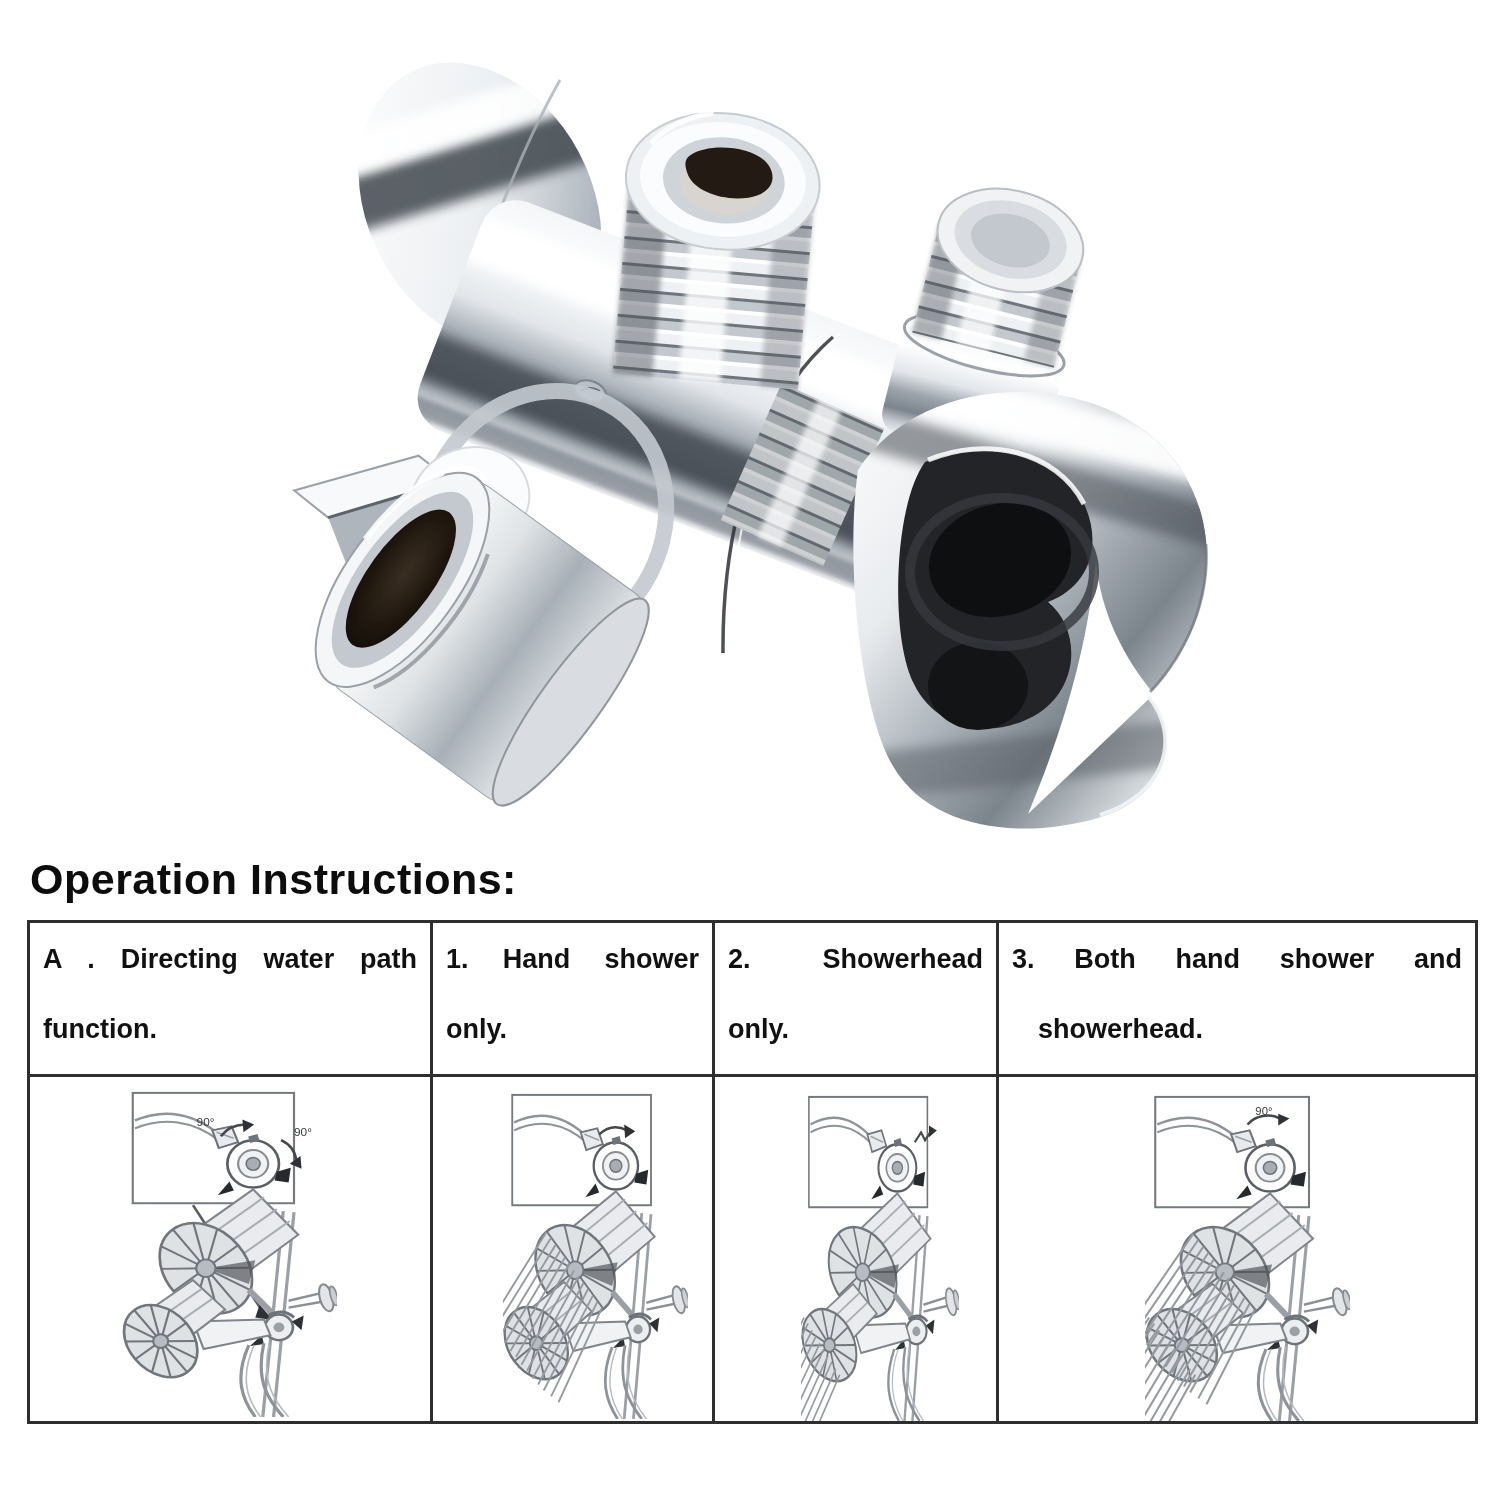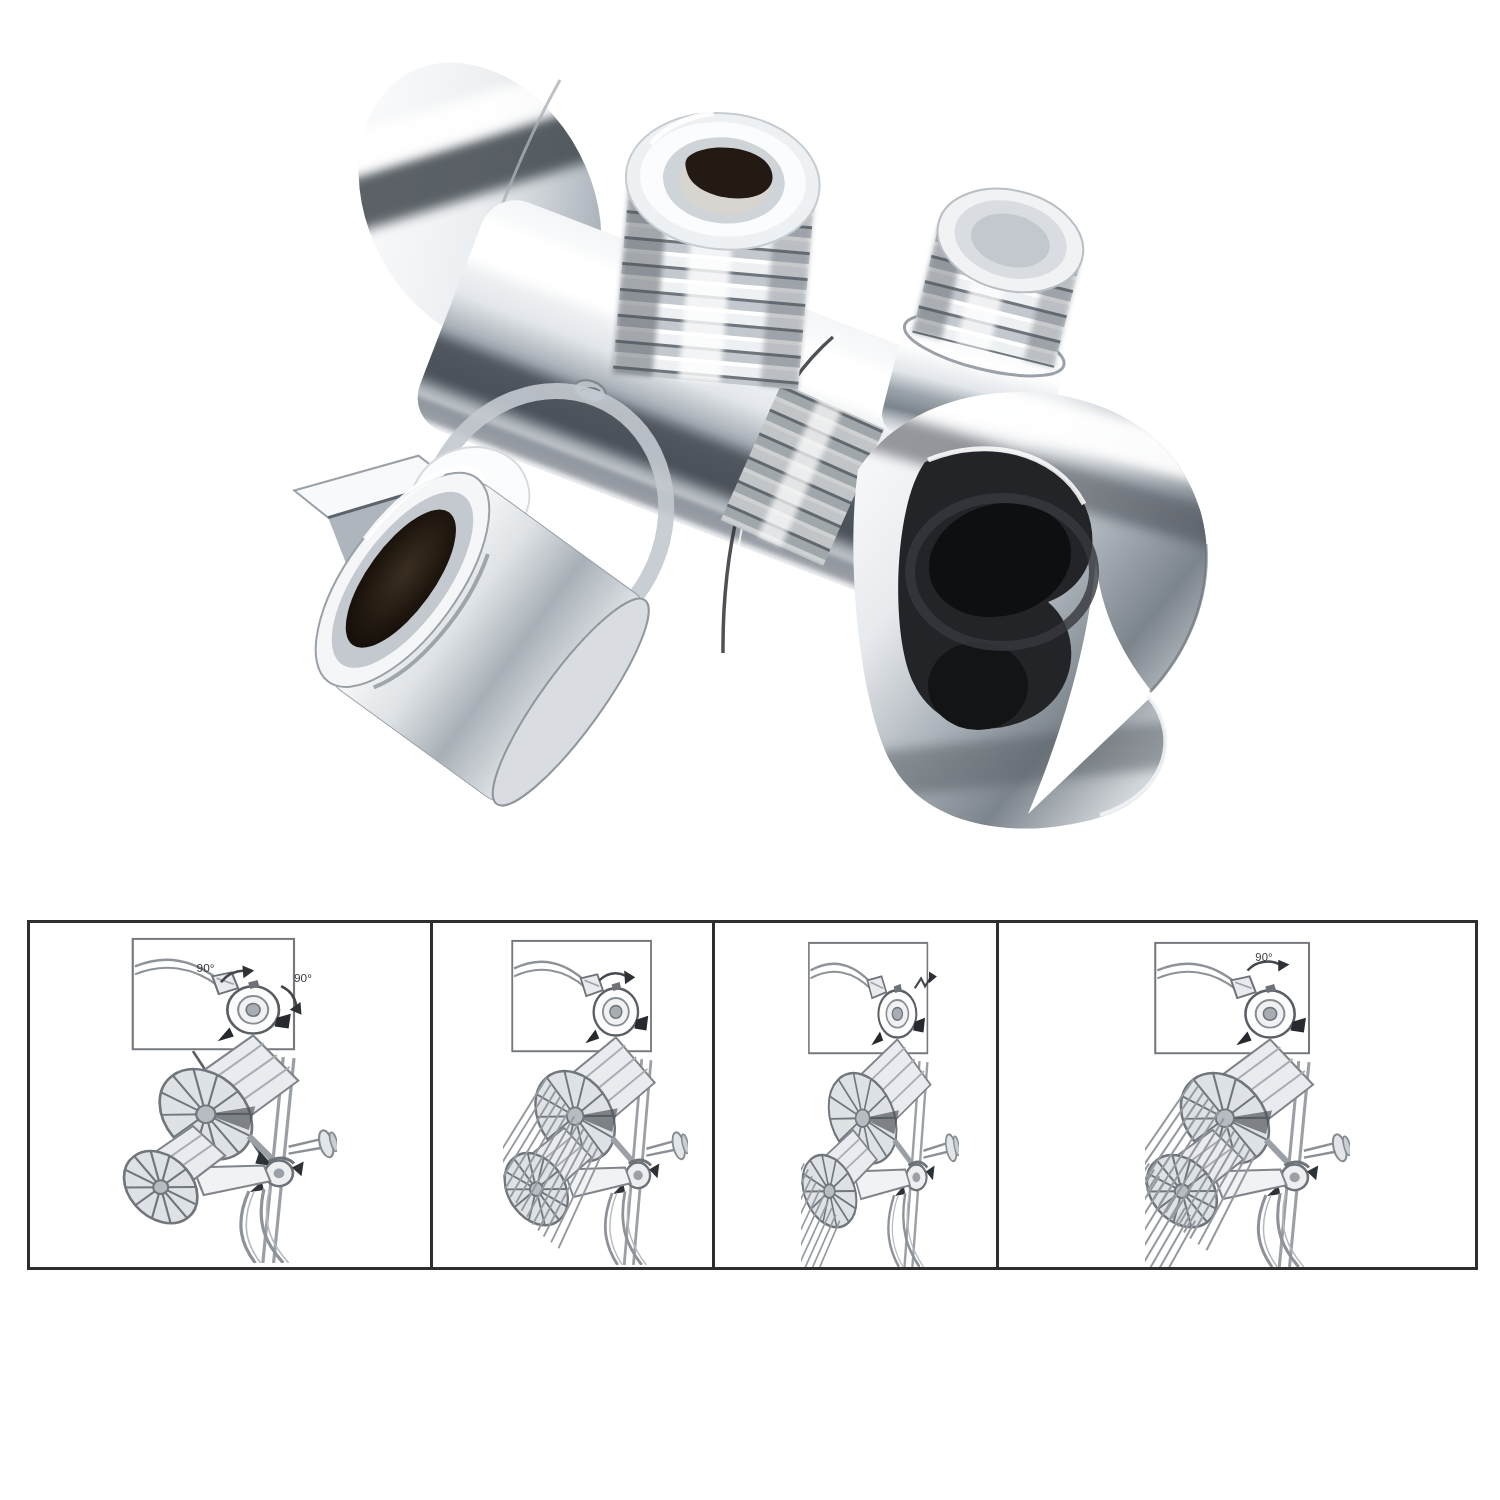--- a/index.html
+++ b/index.html
@@ -316,29 +316,48 @@
         <path d="M144 52 l8 -10 l5 8 l8 -10" fill="none" stroke="#44484d" stroke-width="2.5"></path>
         <polygon points="162,35 172,40 162,47" fill="#2e3236"></polygon>
       </g>
       <g id="g-arrow-3">
         <path d="M100 34 A26 26 0 0 1 132 28" fill="none" stroke="#44484d" stroke-width="2.5"></path>
         <polygon points="130,23 141,28 130,35" fill="#2e3236"></polygon>
       </g>
     </defs>
   </svg>
 
+  <h1 class="heading">Operation Instructions:</h1>
 
   <table class="instr">
     <colgroup>
         <col style="width:403px">
         <col style="width:282px">
         <col style="width:284px">
         <col style="width:479px">
       </colgroup>
     <tbody>
+        <tr class="textrow">
+      <td class="cA">
+        <div class="l1">A . Directing water path</div>
+        <div class="l2">function.</div>
+      </td>
+      <td class="c1">
+        <div class="l1">1. Hand shower</div>
+        <div class="l2">only.</div>
+      </td>
+      <td class="c2">
+        <div class="l1">2. Showerhead</div>
+        <div class="l2">only.</div>
+      </td>
+      <td class="c3">
+        <div class="l1">3. Both hand shower and</div>
+        <div class="l2">showerhead.</div>
+      </td>
+    </tr>
     <tr class="diagrow">
       <td class="cA">
         <svg class="diag" width="215" height="330" viewBox="0 0 200 335" preserveAspectRatio="none">
           <use href="#g-inset"></use>
               <use href="#g-arrow-a"></use>
           <text class="inset-label" x="86" y="40" text-anchor="end">90°</text>
           <text class="inset-label" x="160" y="50">90°</text>
           <use href="#g-scene"></use>
         </svg>
       </td>

